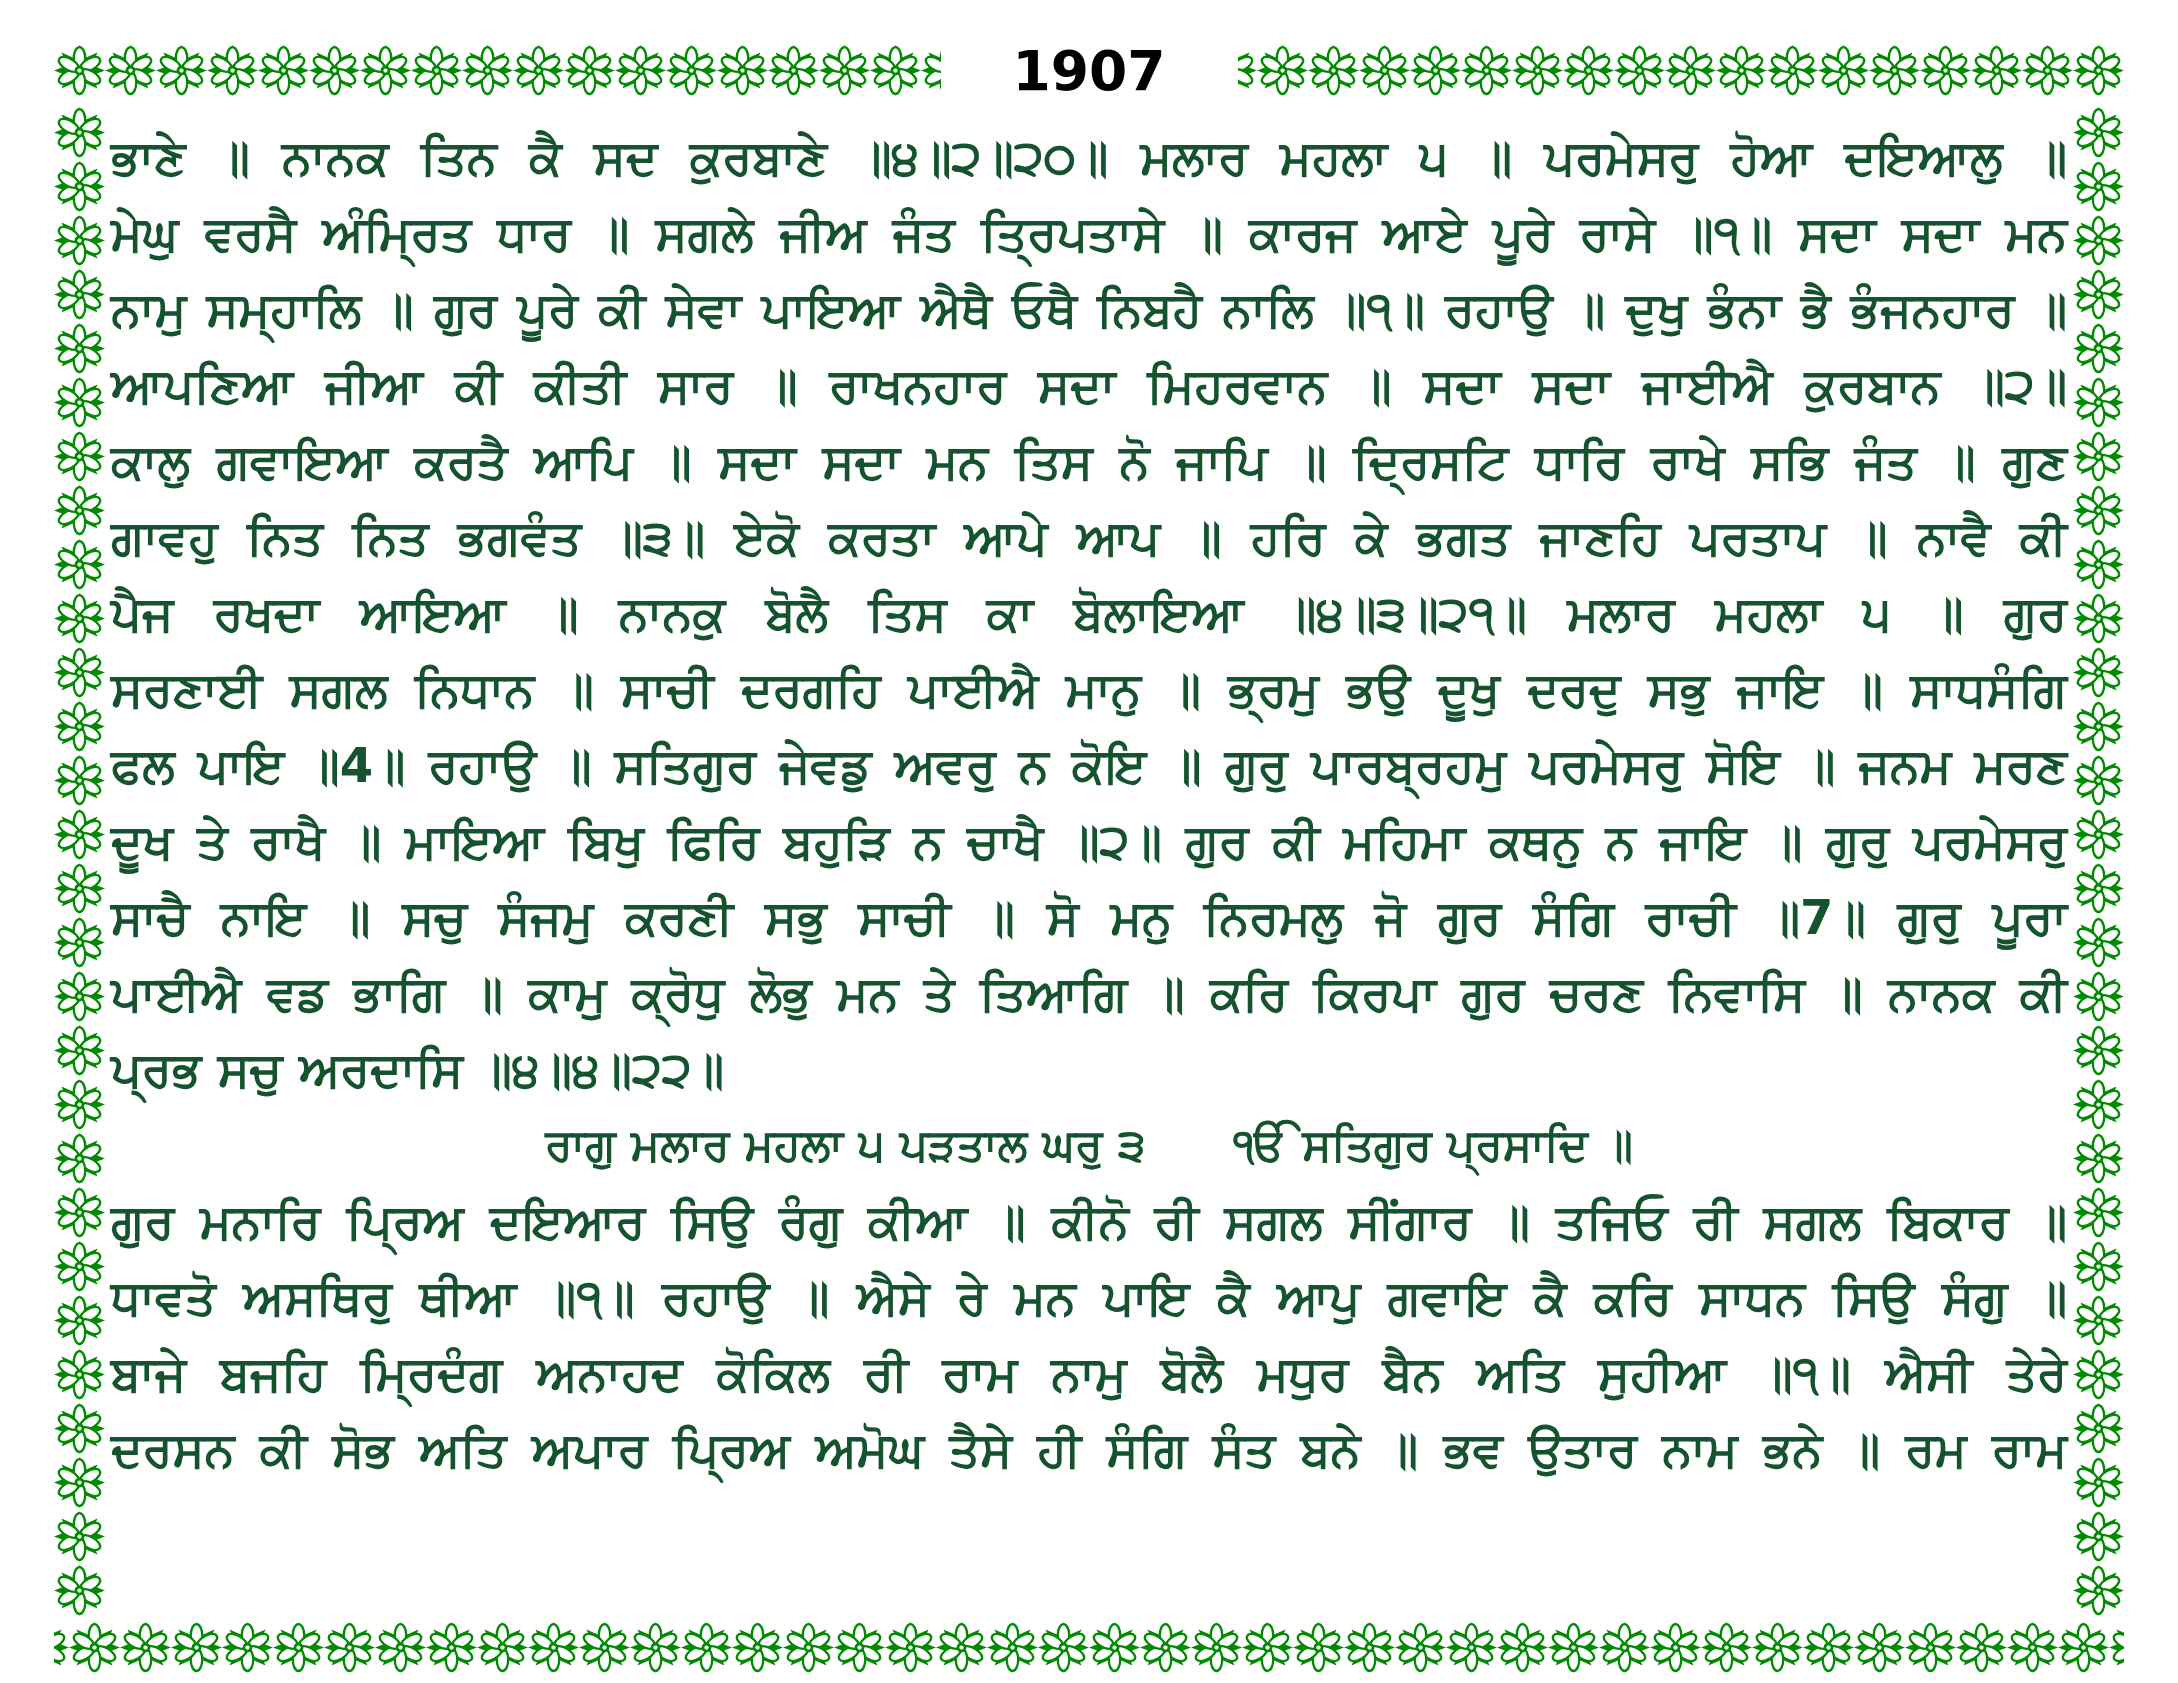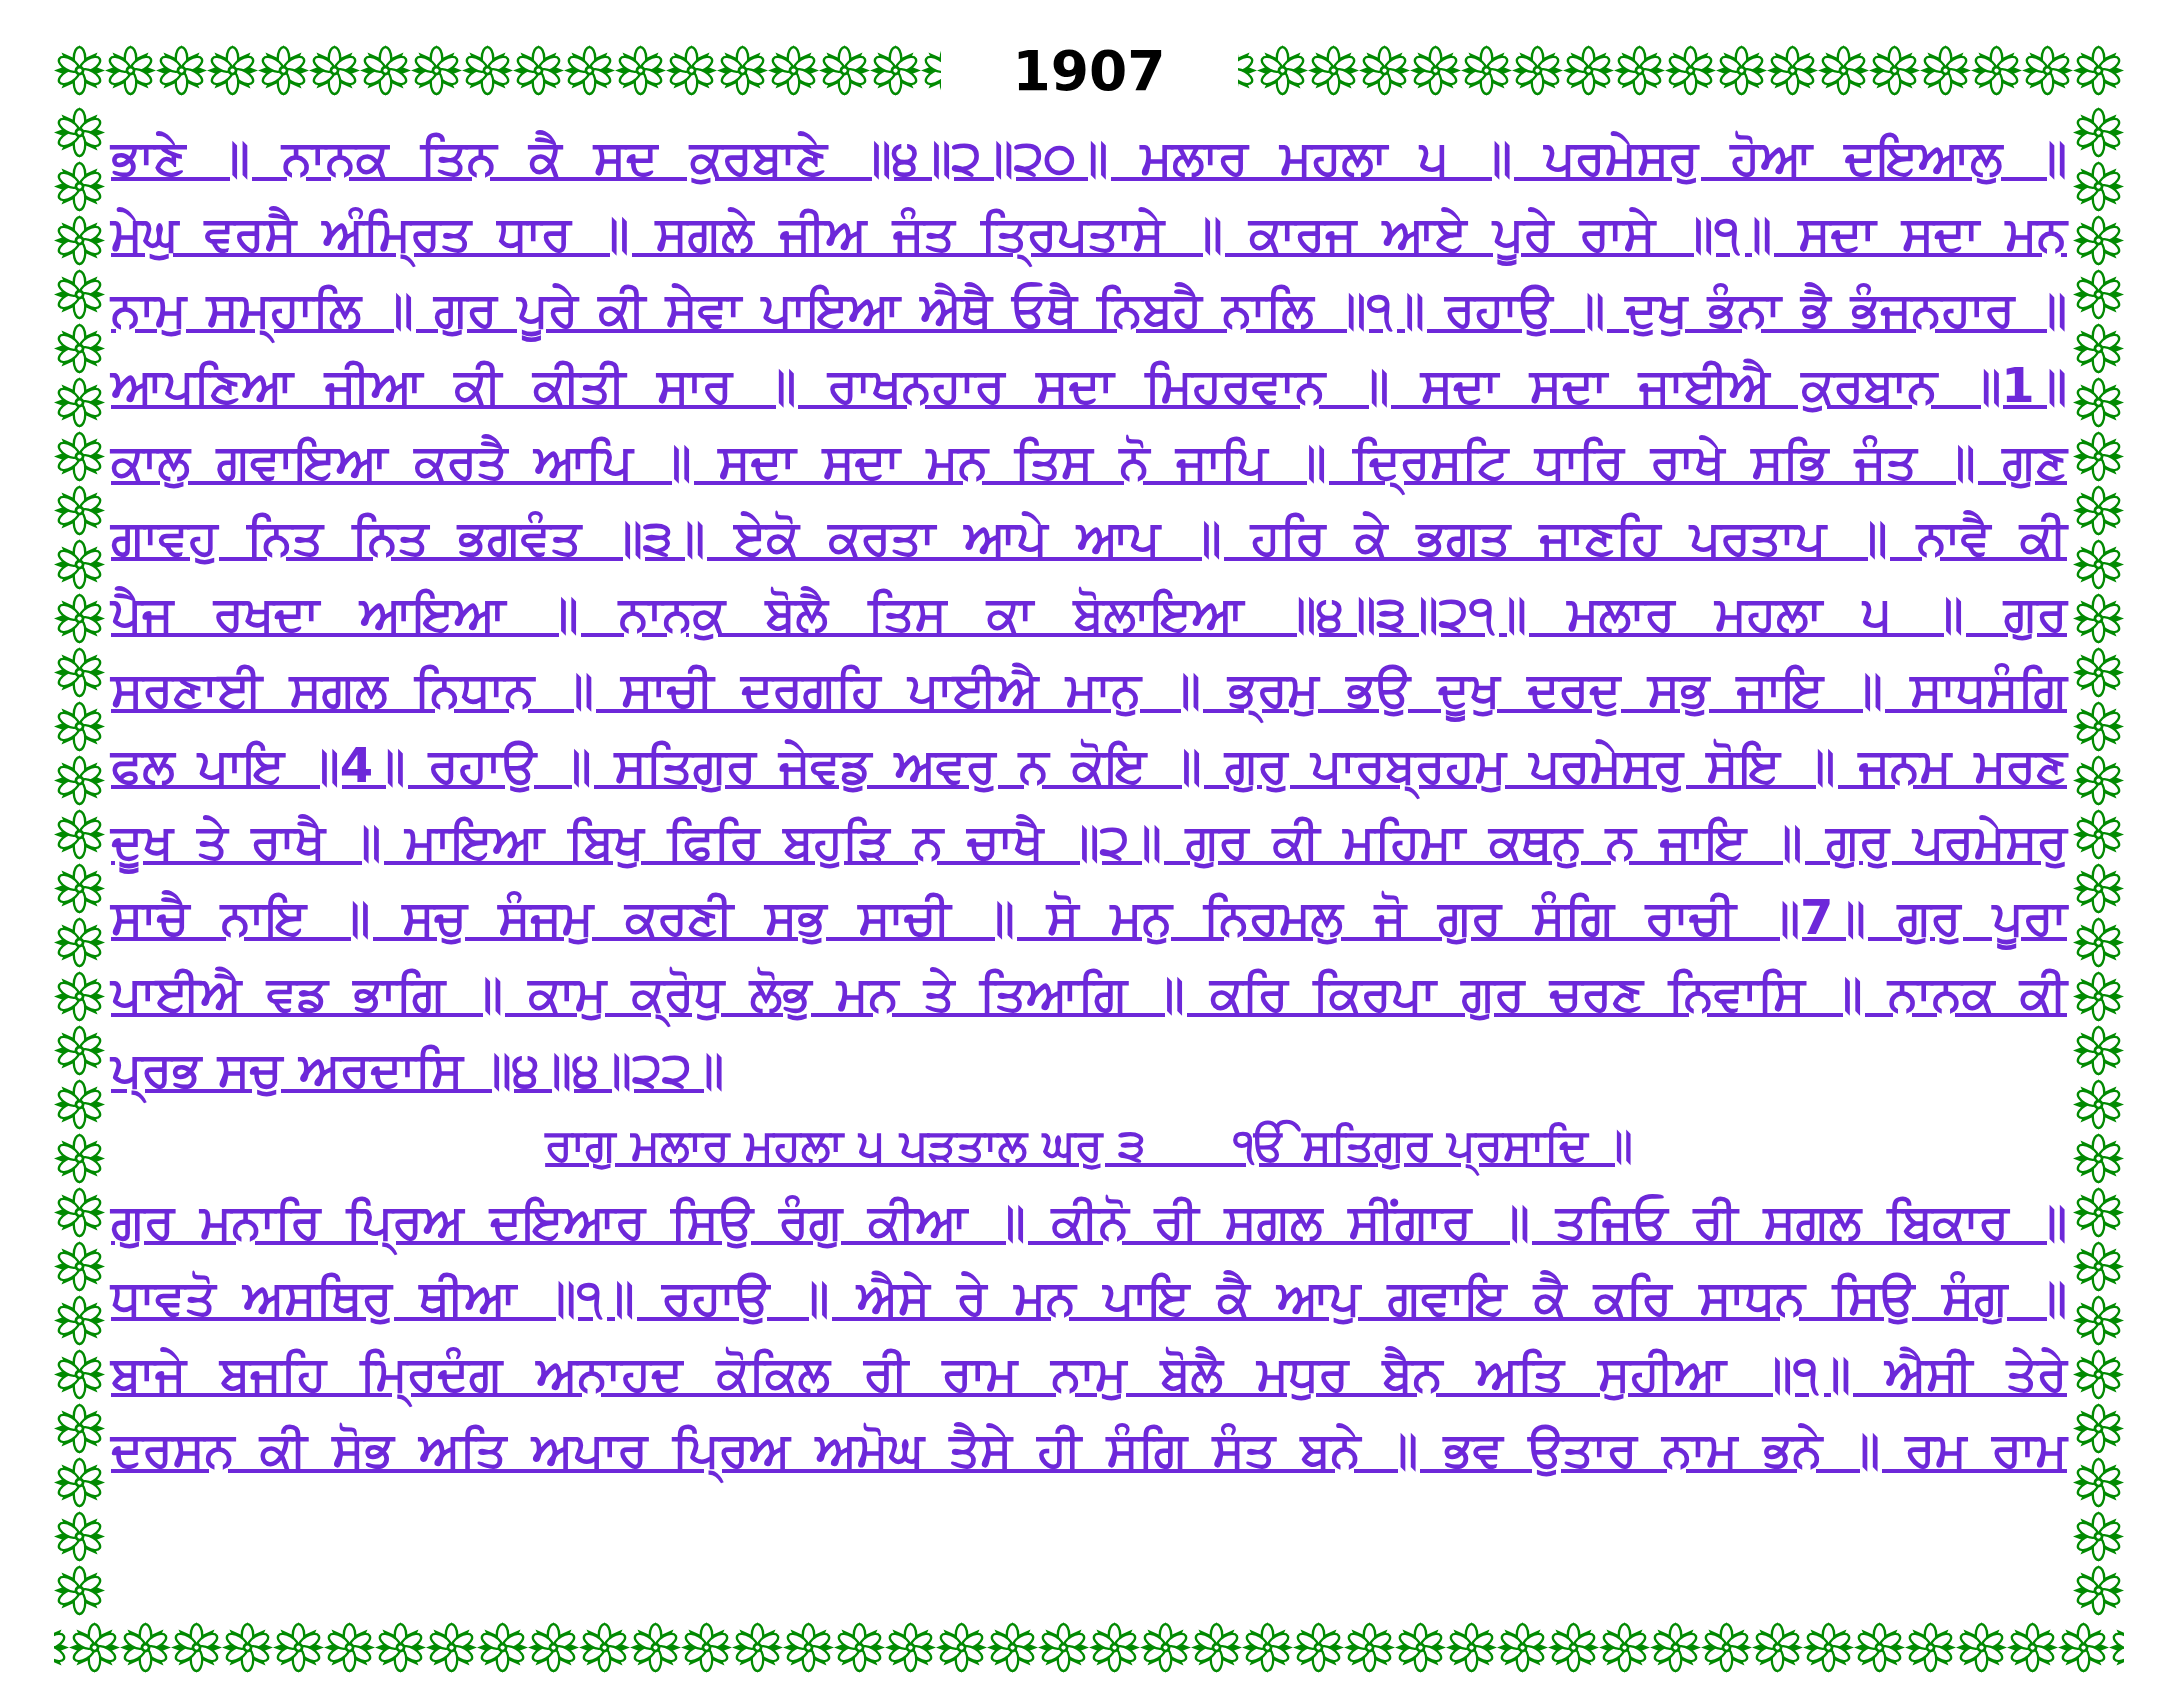--- a/index.html
+++ b/index.html
@@ -29,22 +29,21 @@
   }
   .border-left{left:54px;}
   .border-right{right:54px;}
   .border-bottom{
     position:absolute;left:54px;right:54px;bottom:6px;height:59px;
     display:flex;overflow:hidden;align-items:center;justify-content:center;
   }
   
   .text-block{
     position:absolute;left:111px;right:111px;top:119px;
-    color:#6d28d9;
-    text-decoration:underline;
+    color:#14532d;
   }
   .line{
     height:76px;line-height:76px;
     font-size:48px;font-weight:bold;
     text-align:justify;text-align-last:justify;
     white-space:nowrap;
   }
   .line.left{text-align:right;text-align-last:left;}
   .line.center{
     text-align:center;text-align-last:center;
@@ -495,21 +494,21 @@
       </svg>
       <svg class="flower" viewBox="0 0 52 52" width="51" height="51">
         <use href="#flower-sym"></use>
       </svg>
     </div>
 
   <div class="text-block" id="text-block">
       <div class="line">ਭਾਣੇ ॥ ਨਾਨਕ ਤਿਨ ਕੈ ਸਦ ਕੁਰਬਾਣੇ ॥੪॥੨॥੨੦॥ ਮਲਾਰ ਮਹਲਾ ੫ ॥ ਪਰਮੇਸਰੁ ਹੋਆ ਦਇਆਲੁ ॥</div>
       <div class="line">ਮੇਘੁ ਵਰਸੈ ਅੰਮ੍ਰਿਤ ਧਾਰ ॥ ਸਗਲੇ ਜੀਅ ਜੰਤ ਤ੍ਰਿਪਤਾਸੇ ॥ ਕਾਰਜ ਆਏ ਪੂਰੇ ਰਾਸੇ ॥੧॥ ਸਦਾ ਸਦਾ ਮਨ</div>
       <div class="line">ਨਾਮੁ ਸਮ੍ਹਾਲਿ ॥ ਗੁਰ ਪੂਰੇ ਕੀ ਸੇਵਾ ਪਾਇਆ ਐਥੈ ਓਥੈ ਨਿਬਹੈ ਨਾਲਿ ॥੧॥ ਰਹਾਉ ॥ ਦੁਖੁ ਭੰਨਾ ਭੈ ਭੰਜਨਹਾਰ ॥</div>
-      <div class="line">ਆਪਣਿਆ ਜੀਆ ਕੀ ਕੀਤੀ ਸਾਰ ॥ ਰਾਖਨਹਾਰ ਸਦਾ ਮਿਹਰਵਾਨ ॥ ਸਦਾ ਸਦਾ ਜਾਈਐ ਕੁਰਬਾਨ ॥1॥</div>
+      <div class="line">ਆਪਣਿਆ ਜੀਆ ਕੀ ਕੀਤੀ ਸਾਰ ॥ ਰਾਖਨਹਾਰ ਸਦਾ ਮਿਹਰਵਾਨ ॥ ਸਦਾ ਸਦਾ ਜਾਈਐ ਕੁਰਬਾਨ ॥੨॥</div>
       <div class="line">ਕਾਲੁ ਗਵਾਇਆ ਕਰਤੈ ਆਪਿ ॥ ਸਦਾ ਸਦਾ ਮਨ ਤਿਸ ਨੋ ਜਾਪਿ ॥ ਦ੍ਰਿਸਟਿ ਧਾਰਿ ਰਾਖੇ ਸਭਿ ਜੰਤ ॥ ਗੁਣ</div>
       <div class="line">ਗਾਵਹੁ ਨਿਤ ਨਿਤ ਭਗਵੰਤ ॥੩॥ ਏਕੋ ਕਰਤਾ ਆਪੇ ਆਪ ॥ ਹਰਿ ਕੇ ਭਗਤ ਜਾਣਹਿ ਪਰਤਾਪ ॥ ਨਾਵੈ ਕੀ</div>
       <div class="line">ਪੈਜ ਰਖਦਾ ਆਇਆ ॥ ਨਾਨਕੁ ਬੋਲੈ ਤਿਸ ਕਾ ਬੋਲਾਇਆ ॥੪॥੩॥੨੧॥ ਮਲਾਰ ਮਹਲਾ ੫ ॥ ਗੁਰ</div>
       <div class="line">ਸਰਣਾਈ ਸਗਲ ਨਿਧਾਨ ॥ ਸਾਚੀ ਦਰਗਹਿ ਪਾਈਐ ਮਾਨੁ ॥ ਭ੍ਰਮੁ ਭਉ ਦੂਖੁ ਦਰਦੁ ਸਭੁ ਜਾਇ ॥ ਸਾਧਸੰਗਿ</div>
       <div class="line">ਫਲ ਪਾਇ ॥4॥ ਰਹਾਉ ॥ ਸਤਿਗੁਰ ਜੇਵਡੁ ਅਵਰੁ ਨ ਕੋਇ ॥ ਗੁਰੁ ਪਾਰਬ੍ਰਹਮੁ ਪਰਮੇਸਰੁ ਸੋਇ ॥ ਜਨਮ ਮਰਣ</div>
       <div class="line">ਦੂਖ ਤੇ ਰਾਖੈ ॥ ਮਾਇਆ ਬਿਖੁ ਫਿਰਿ ਬਹੁੜਿ ਨ ਚਾਖੈ ॥੨॥ ਗੁਰ ਕੀ ਮਹਿਮਾ ਕਥਨੁ ਨ ਜਾਇ ॥ ਗੁਰੁ ਪਰਮੇਸਰੁ</div>
       <div class="line">ਸਾਚੈ ਨਾਇ ॥ ਸਚੁ ਸੰਜਮੁ ਕਰਣੀ ਸਭੁ ਸਾਚੀ ॥ ਸੋ ਮਨੁ ਨਿਰਮਲੁ ਜੋ ਗੁਰ ਸੰਗਿ ਰਾਚੀ ॥7॥ ਗੁਰੁ ਪੂਰਾ</div>
       <div class="line">ਪਾਈਐ ਵਡ ਭਾਗਿ ॥ ਕਾਮੁ ਕ੍ਰੋਧੁ ਲੋਭੁ ਮਨ ਤੇ ਤਿਆਗਿ ॥ ਕਰਿ ਕਿਰਪਾ ਗੁਰ ਚਰਣ ਨਿਵਾਸਿ ॥ ਨਾਨਕ ਕੀ</div>
       <div class="line left">ਪ੍ਰਭ ਸਚੁ ਅਰਦਾਸਿ ॥੪॥੪॥੨੨॥</div>
       <div class="line center">ਰਾਗੁ ਮਲਾਰ ਮਹਲਾ ੫ ਪੜਤਾਲ ਘਰੁ ੩  ੴ ਸਤਿਗੁਰ ਪ੍ਰਸਾਦਿ ॥</div>

